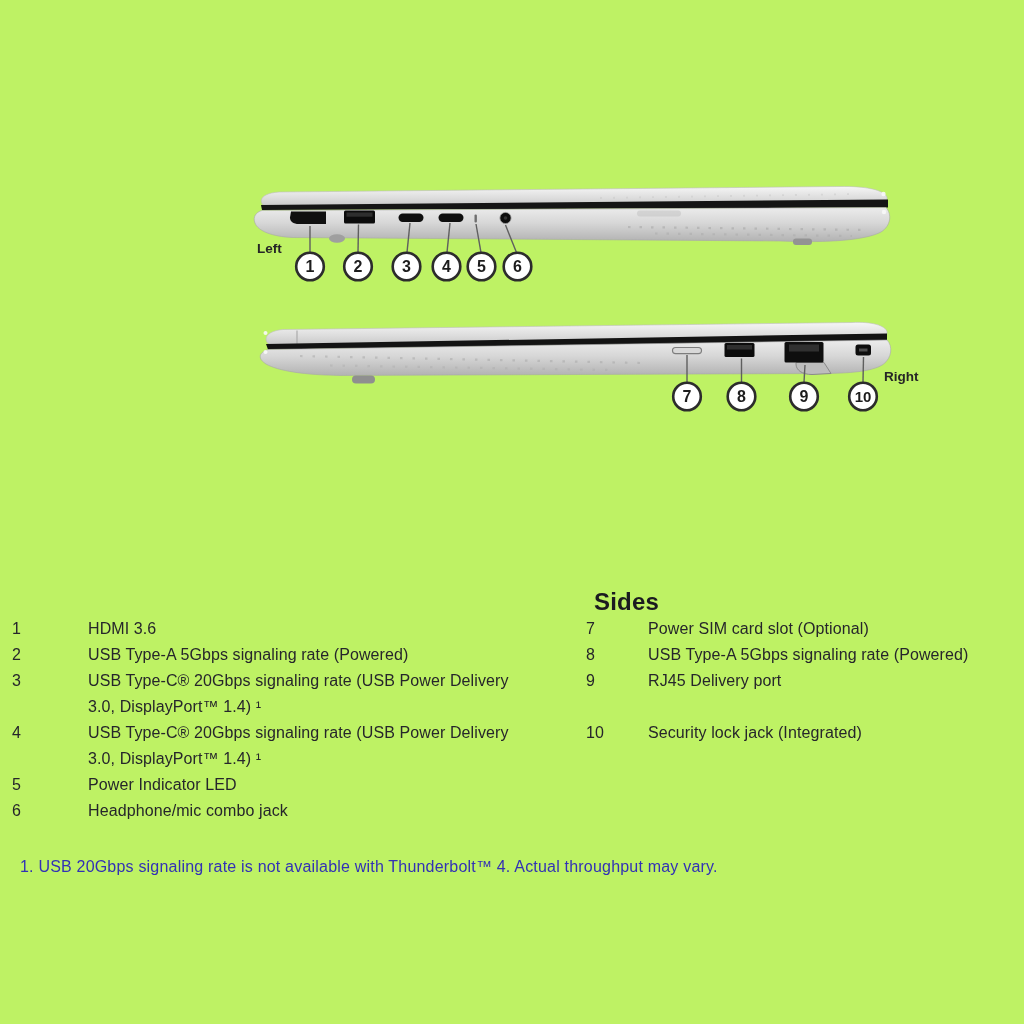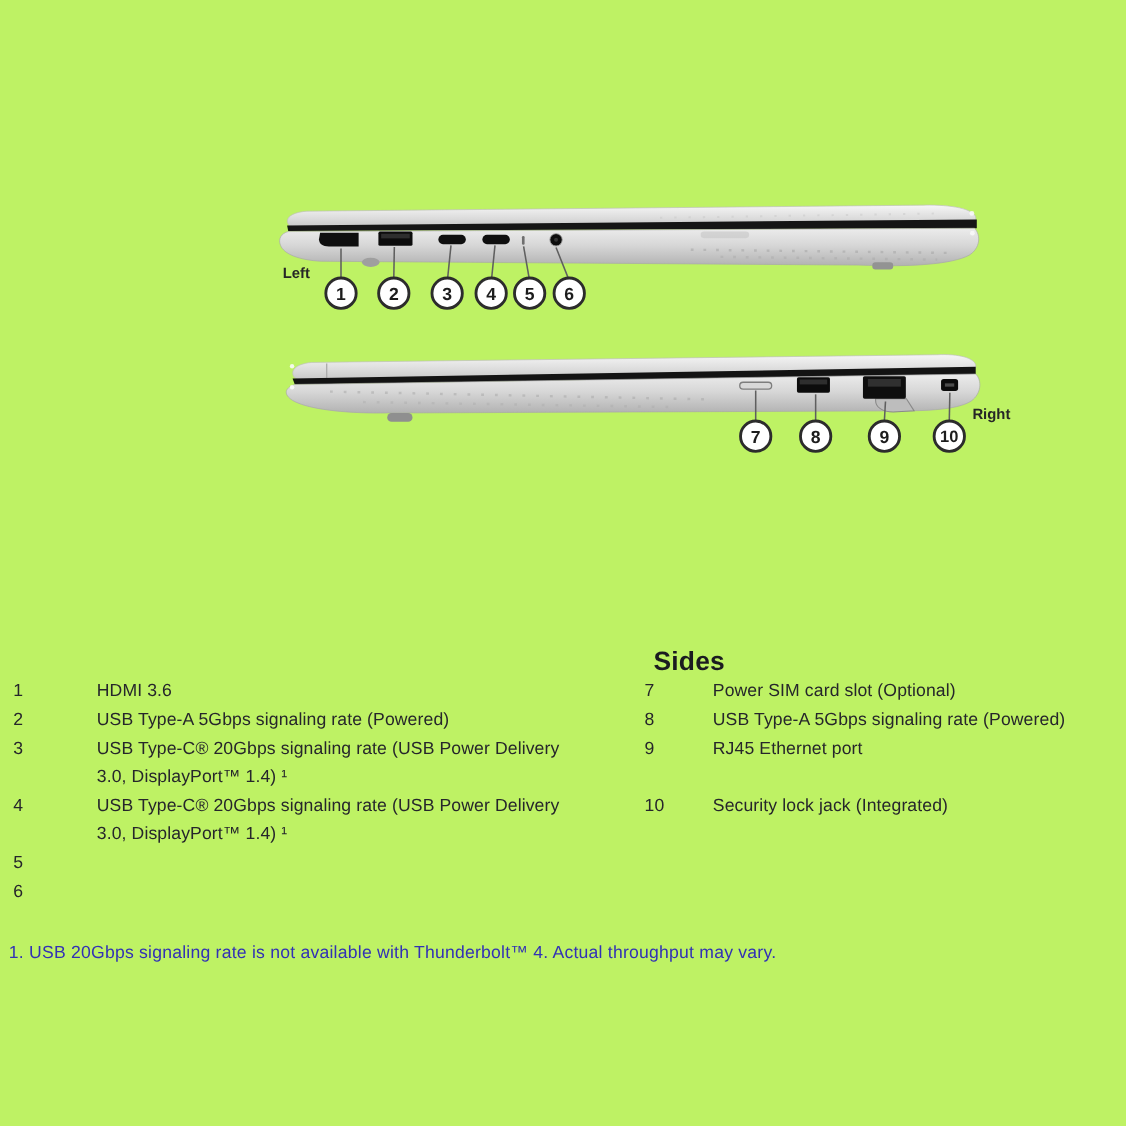--- a/index.html
+++ b/index.html
@@ -13,21 +13,21 @@
     font-size:24px;font-weight:700;color:#1b1b20;letter-spacing:.2px;margin-left:45px;
   }
   .legend-table{position:absolute;left:12px;top:616px;width:1005px;}
   .legend-row{display:grid;grid-template-columns:76px 498px 62px auto;}
   .legend-cell{
     font-size:16px;line-height:26px;white-space:pre-line;color:#26262b;
     letter-spacing:.1px;
   }
   .num{color:#26262b;}
   .footnote{
-    position:absolute;left:8px;top:856px;width:1000px;
+    position:absolute;left:20px;top:856px;width:1000px;
     font-size:16px;line-height:22px;color:#3231b5;letter-spacing:.2px;
   }
   svg text{font-family:"Liberation Sans", sans-serif;}
   .callout-num{font-size:16px;font-weight:700;fill:#1c1c1c;}
   .side-label{font-size:13.5px;font-weight:700;fill:#262626;}
 </style>
 </head>
 <body>
 
 <div id="page">
@@ -173,36 +173,38 @@
       <div class="legend-cell num">2</div>
       <div class="legend-cell">USB Type-A 5Gbps signaling rate (Powered)</div>
       <div class="legend-cell num">8</div>
       <div class="legend-cell">USB Type-A 5Gbps signaling rate (Powered)</div>
     </div>
     <div class="legend-row">
       <div class="legend-cell num">3</div>
       <div class="legend-cell">USB Type-C® 20Gbps signaling rate (USB Power Delivery
 3.0, DisplayPort™ 1.4) ¹</div>
       <div class="legend-cell num">9</div>
-      <div class="legend-cell">RJ45 Ethernet port</div>
+      <div class="legend-cell">RJ45 Delivery port</div>
     </div>
     <div class="legend-row">
       <div class="legend-cell num">4</div>
       <div class="legend-cell">USB Type-C® 20Gbps signaling rate (USB Power Delivery
 3.0, DisplayPort™ 1.4) ¹</div>
       <div class="legend-cell num">10</div>
       <div class="legend-cell">Security lock jack (Integrated)</div>
     </div>
     <div class="legend-row">
       <div class="legend-cell num">5</div>
+      <div class="legend-cell">Power Indicator LED</div>
       <div class="legend-cell num"></div>
       <div class="legend-cell"></div>
     </div>
     <div class="legend-row">
       <div class="legend-cell num">6</div>
+      <div class="legend-cell">Headphone/mic combo jack</div>
       <div class="legend-cell num"></div>
       <div class="legend-cell"></div>
     </div>
   </div>
 
   <div class="footnote">1. USB 20Gbps signaling rate is not available with Thunderbolt™ 4. Actual throughput may vary.</div>
 
 </div>
 
 </body></html>

